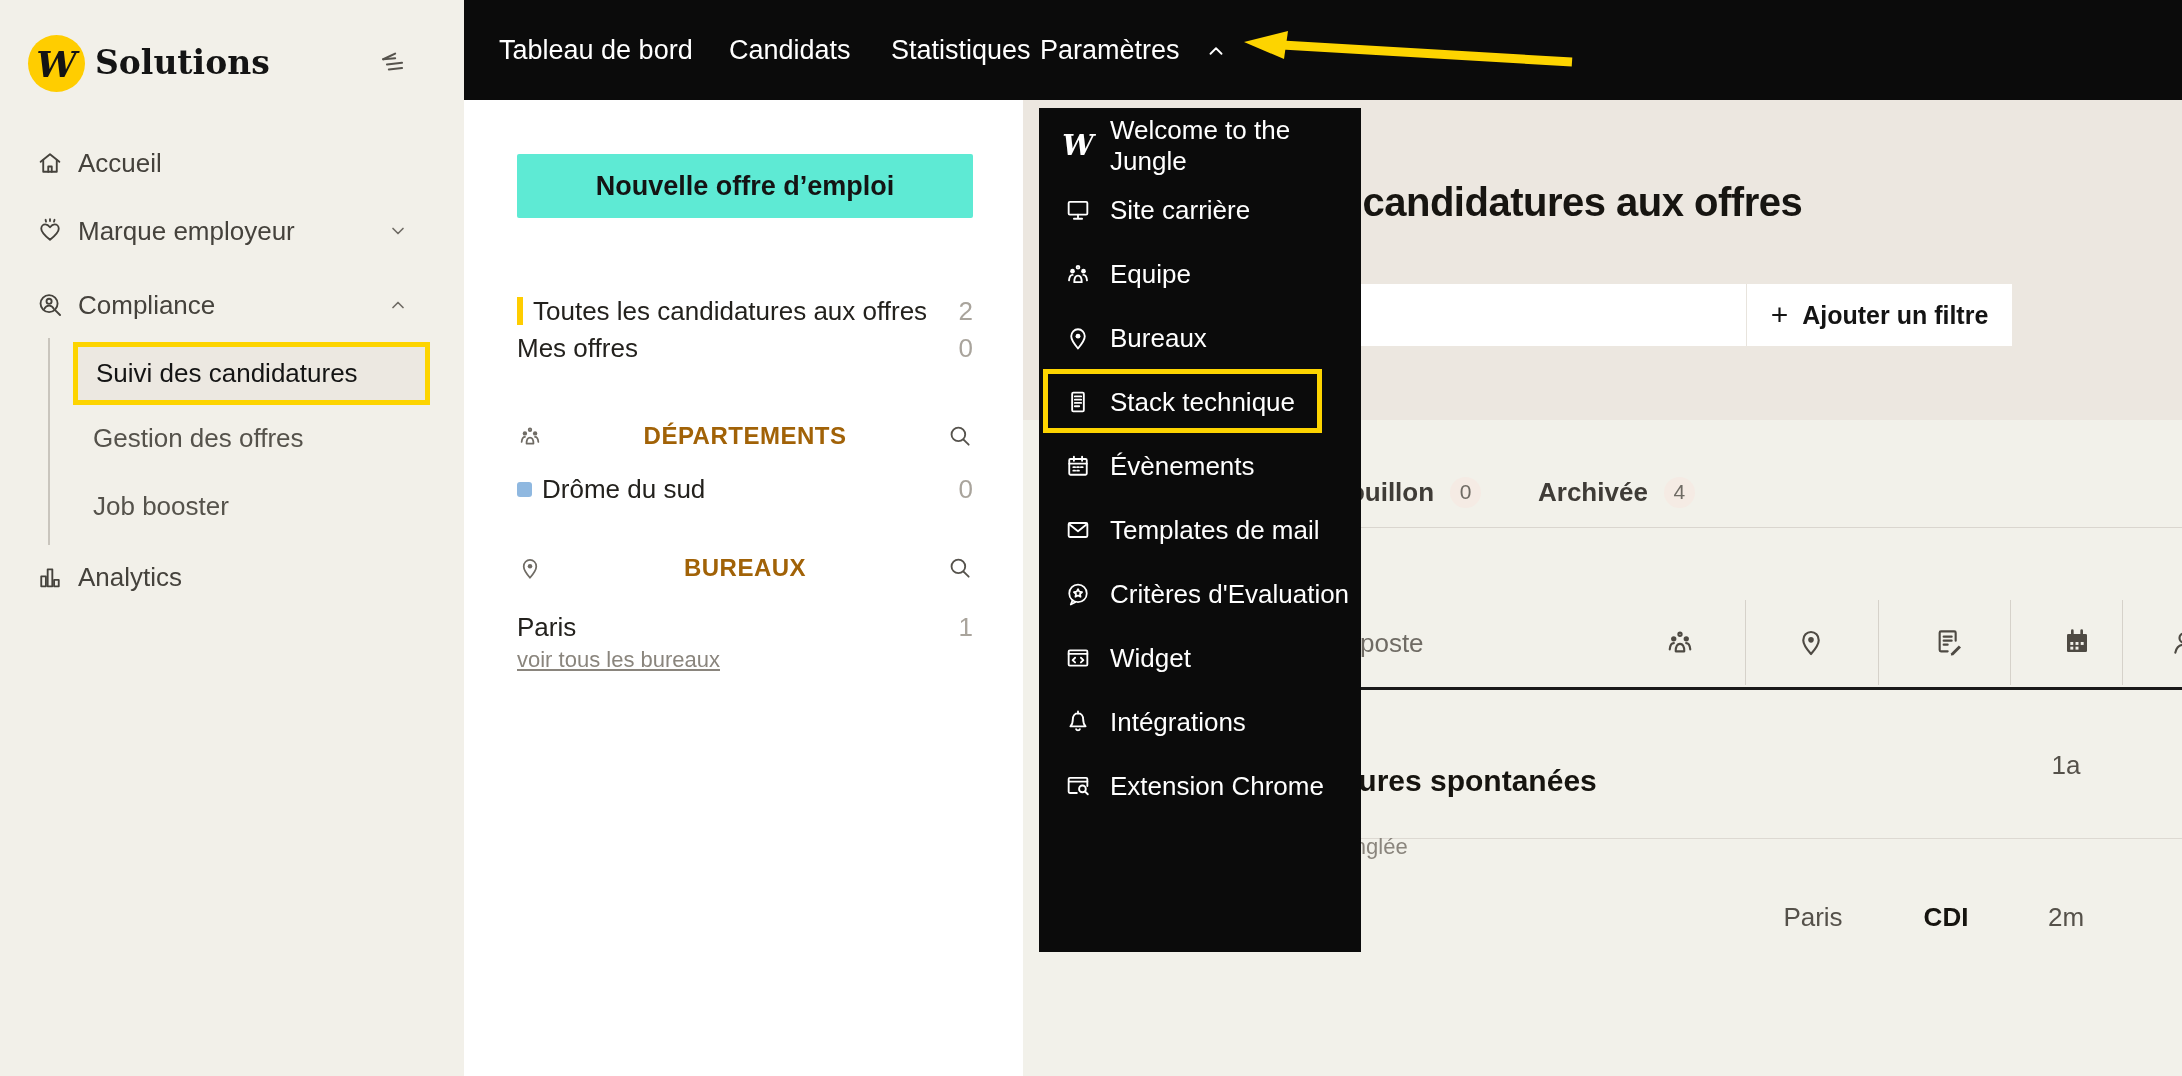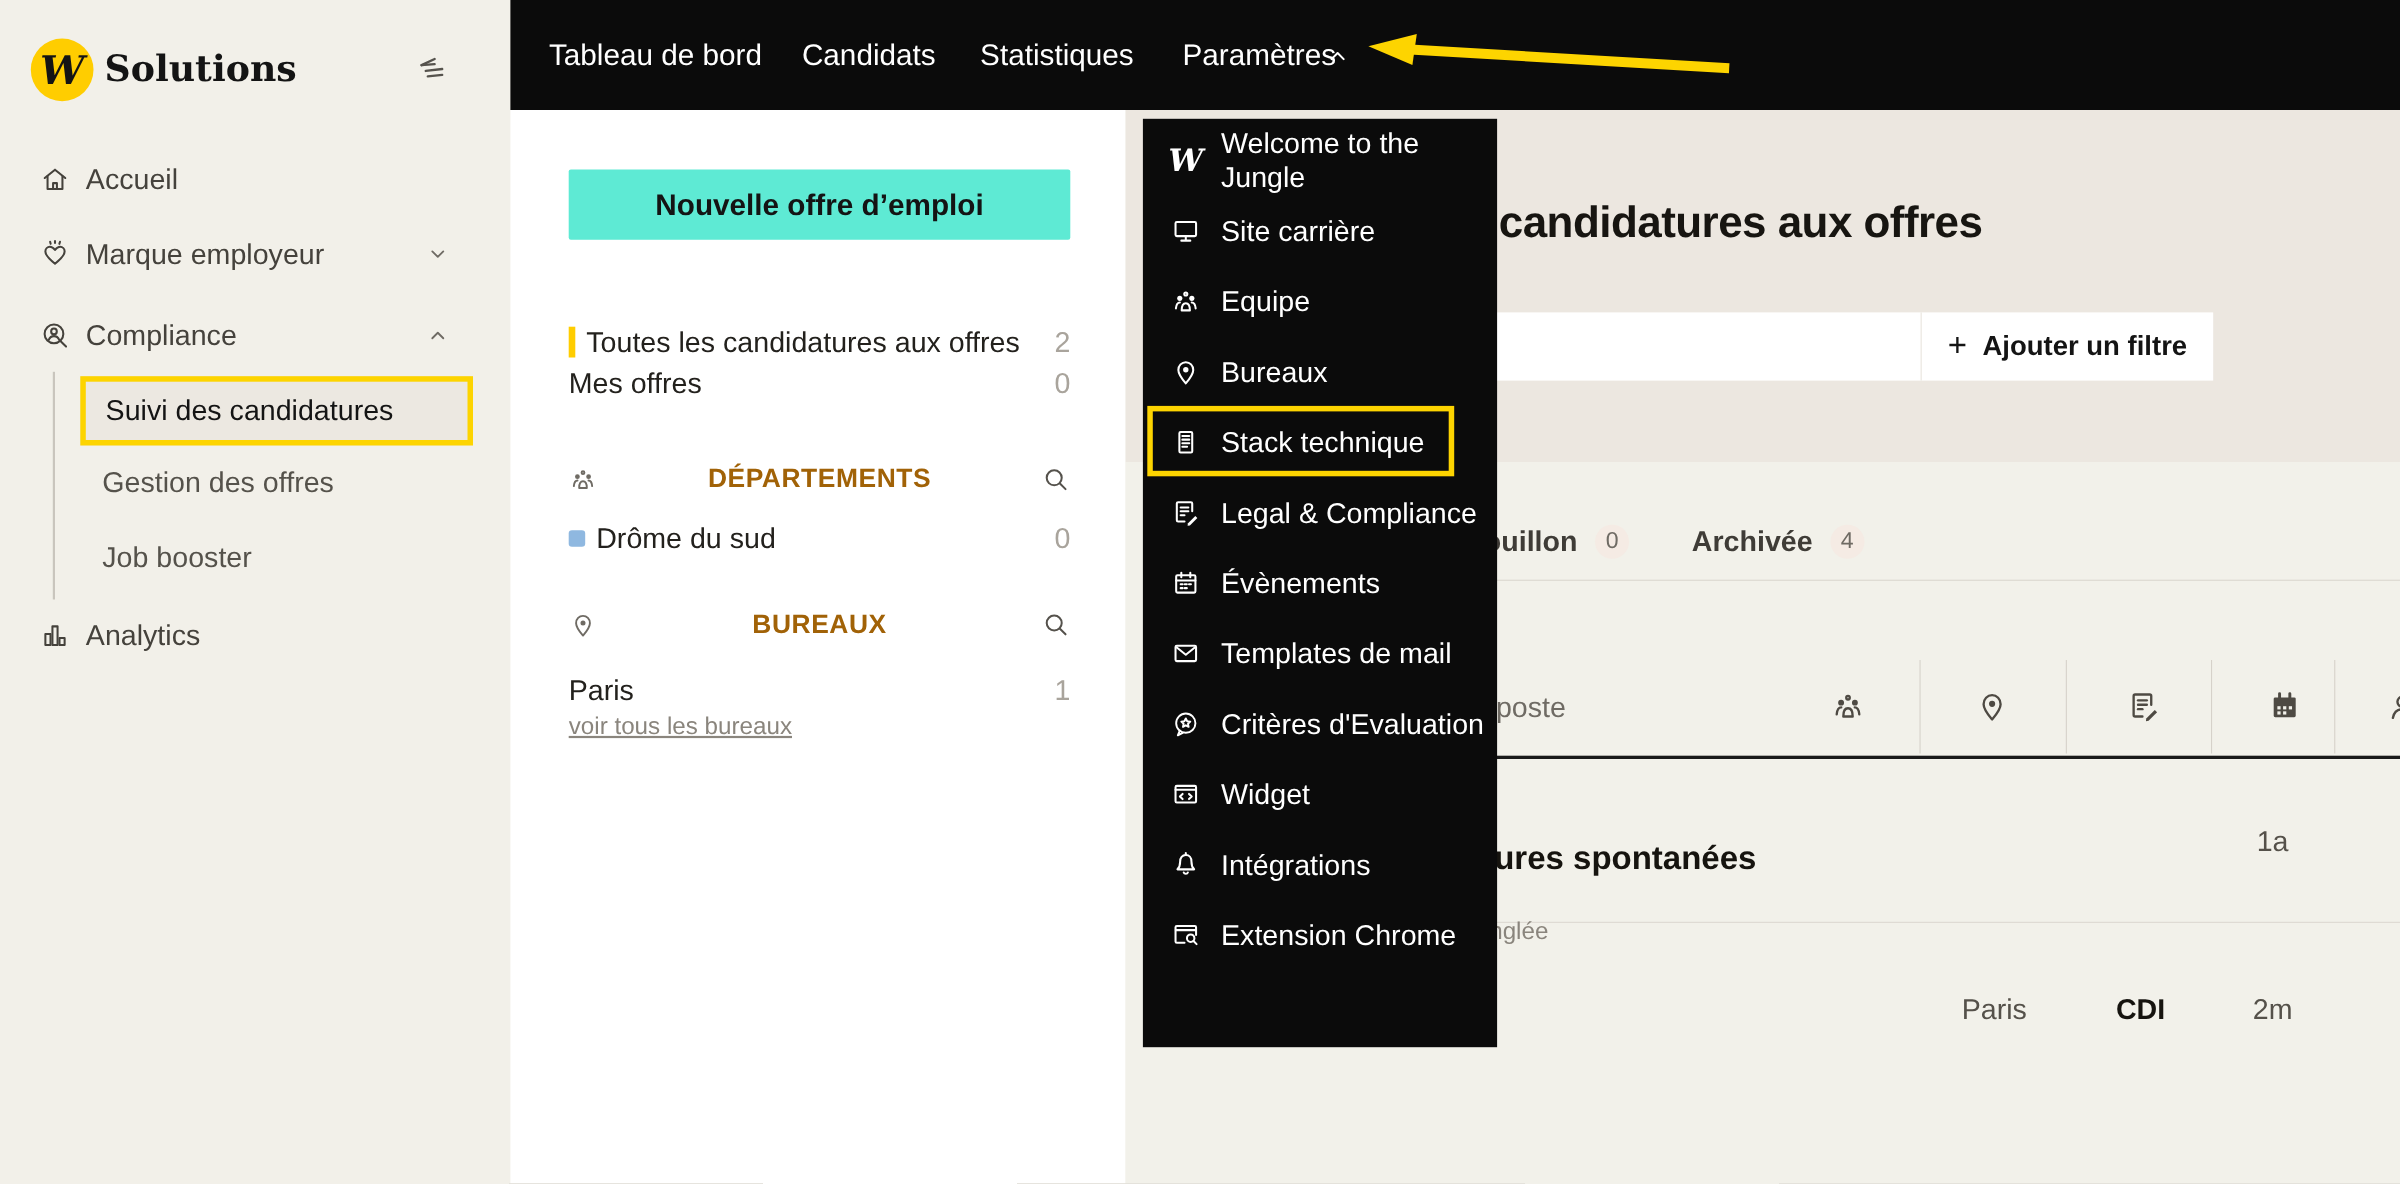--- a/index.html
+++ b/index.html
@@ -318,21 +318,21 @@
   <nav class="abs topnav">
     <div class="abs nav-item" style="left:19px">
         <span>Tableau de bord</span>
       </div>
     <div class="abs nav-item" style="left:249px">
         <span>Candidats</span>
       </div>
     <div class="abs nav-item" style="left:411px">
         <span>Statistiques</span>
       </div>
-    <div class="abs nav-item" style="left:595px">
+    <div class="abs nav-item" style="left:560px">
         <span>Paramètres</span>
       </div>
     <span class="abs nav-chevron ic" style="transform:rotate(180deg)">
         <svg width="22" height="22">
           <use href="#i-chevdown"></use>
         </svg>
       </span>
     <svg class="abs arrow-svg" width="340" height="44">
       <line x1="332" y1="34" x2="42" y2="17" stroke="#fdd400" stroke-width="9"></line>
       <polygon points="4,14 48,3 44,31" fill="#fdd400"></polygon>
@@ -497,28 +497,20 @@
       <span class="mic ic">
           <svg width="28" height="28">
             <use href="#i-stack"></use>
           </svg>
         </span>
       <span>Stack technique</span>
     </div>
     <div class="menu-item">
       <span class="mic ic">
           <svg width="28" height="28">
-            <use href="#i-docpen"></use>
-          </svg>
-        </span>
-      <span>Legal &amp; Compliance</span>
-    </div>
-    <div class="menu-item">
-      <span class="mic ic">
-          <svg width="28" height="28">
             <use href="#i-calendar"></use>
           </svg>
         </span>
       <span>Évènements</span>
     </div>
     <div class="menu-item">
       <span class="mic ic">
           <svg width="28" height="28">
             <use href="#i-mail"></use>
           </svg>

